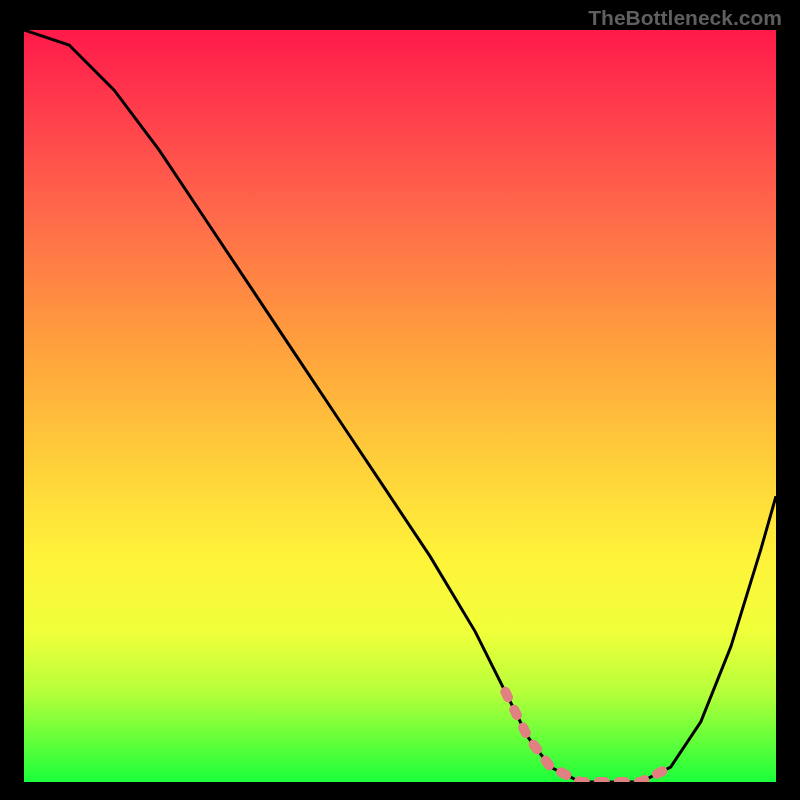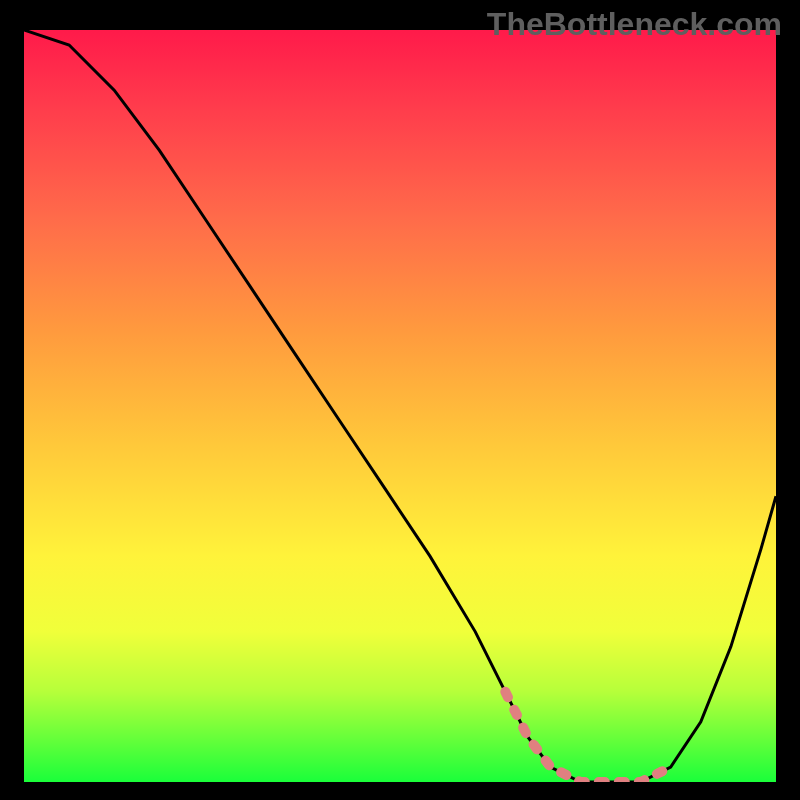--- a/index.html
+++ b/index.html
@@ -8,21 +8,21 @@
     height: 800px;
     background: #000;
     position: relative;
     font-family: Arial, sans-serif;
   }
   .watermark {
     position: absolute;
     top: 6px;
     right: 18px;
     color: #5f5f5f;
-    font-size: 32px;
+    font-size: 21px;
     font-weight: bold;
     z-index: 10;
   }
   .plot-area {
     position: absolute;
     left: 24px;
     top: 30px;
     width: 752px;
     height: 752px;
     background: linear-gradient(to bottom,

